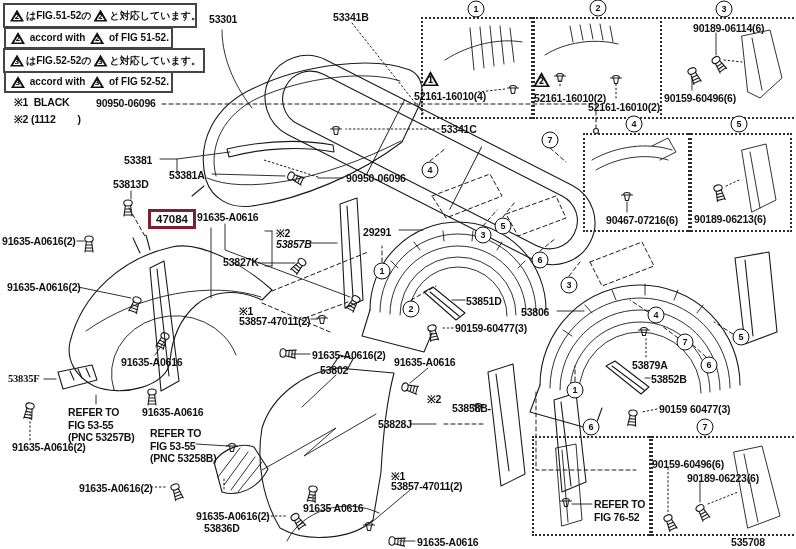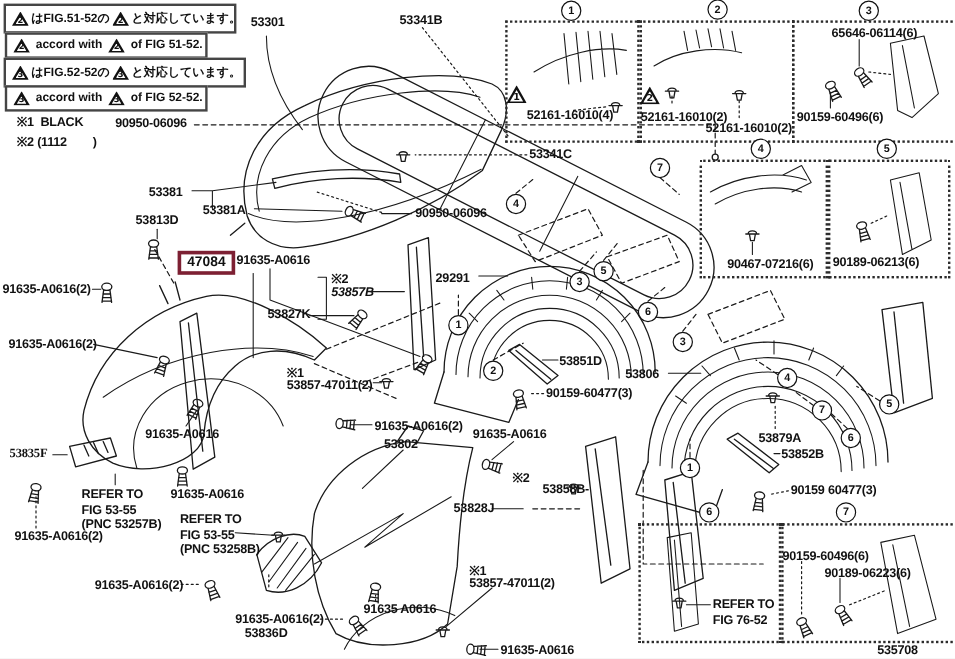--- a/index.html
+++ b/index.html
@@ -276,24 +276,24 @@
 FIG 53-55
 (PNC 53258B)</div>
       <div class="lbl" style="left: 12px; top: 441px;">91635-A0616(2)</div>
       <div class="lbl" style="left: 79px; top: 482px;">91635-A0616(2)</div>
       <div class="lbl" style="left: 204px; top: 490px; margin-top: 32px;">53836D</div>
       <div class="lbl" style="left: 196px; top: 510px;">91635-A0616(2)</div>
       <div class="lbl" style="left: 303px; top: 502px;">91635 A0616</div>
       <div class="lbl" style="left: 391px; top: 470px;">※1</div>
       <div class="lbl" style="left: 391px; top: 480px;">53857-47011(2)</div>
       <div class="lbl" style="left: 417px; top: 536px;">91635-A0616</div>
-      <div class="lbl" style="left: 439px; top: 90px;">52161-16010(4)</div>
+      <div class="lbl" style="left: 414px; top: 90px;">52161-16010(4)</div>
       <div class="lbl" style="left: 534px; top: 92px;">52161-16010(2)</div>
       <div class="lbl" style="left: 588px; top: 101px;">52161-16010(2)</div>
-      <div class="lbl" style="left: 693px; top: 22px;">65646-06114(6)</div>
+      <div class="lbl" style="left: 693px; top: 22px;">90189-06114(6)</div>
       <div class="lbl" style="left: 664px; top: 92px;">90159-60496(6)</div>
       <div class="lbl" style="left: 606px; top: 214px;">90467-07216(6)</div>
       <div class="lbl" style="left: 694px; top: 213px;">90189-06213(6)</div>
       <div class="lbl" style="left: 594px; top: 498px;">REFER TO
 FIG 76-52</div>
       <div class="lbl" style="left: 652px; top: 458px;">90159-60496(6)</div>
       <div class="lbl" style="left: 687px; top: 472px;">90189-06223(6)</div>
     </div>
   <div id="circles">
       <div class="circ" style="left: 476px; top: 9px;">1</div>

